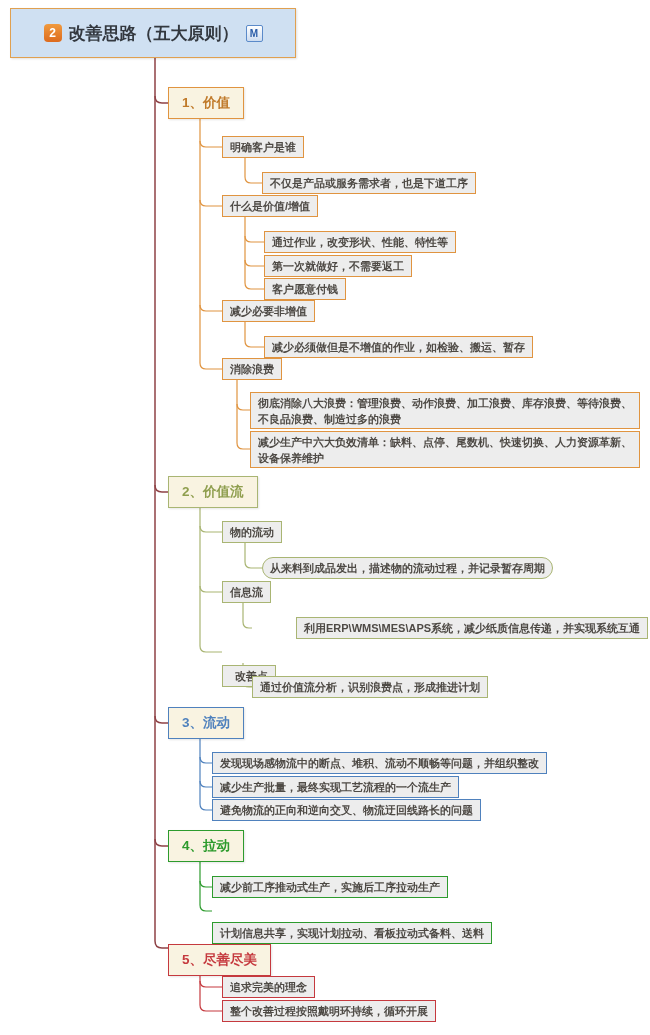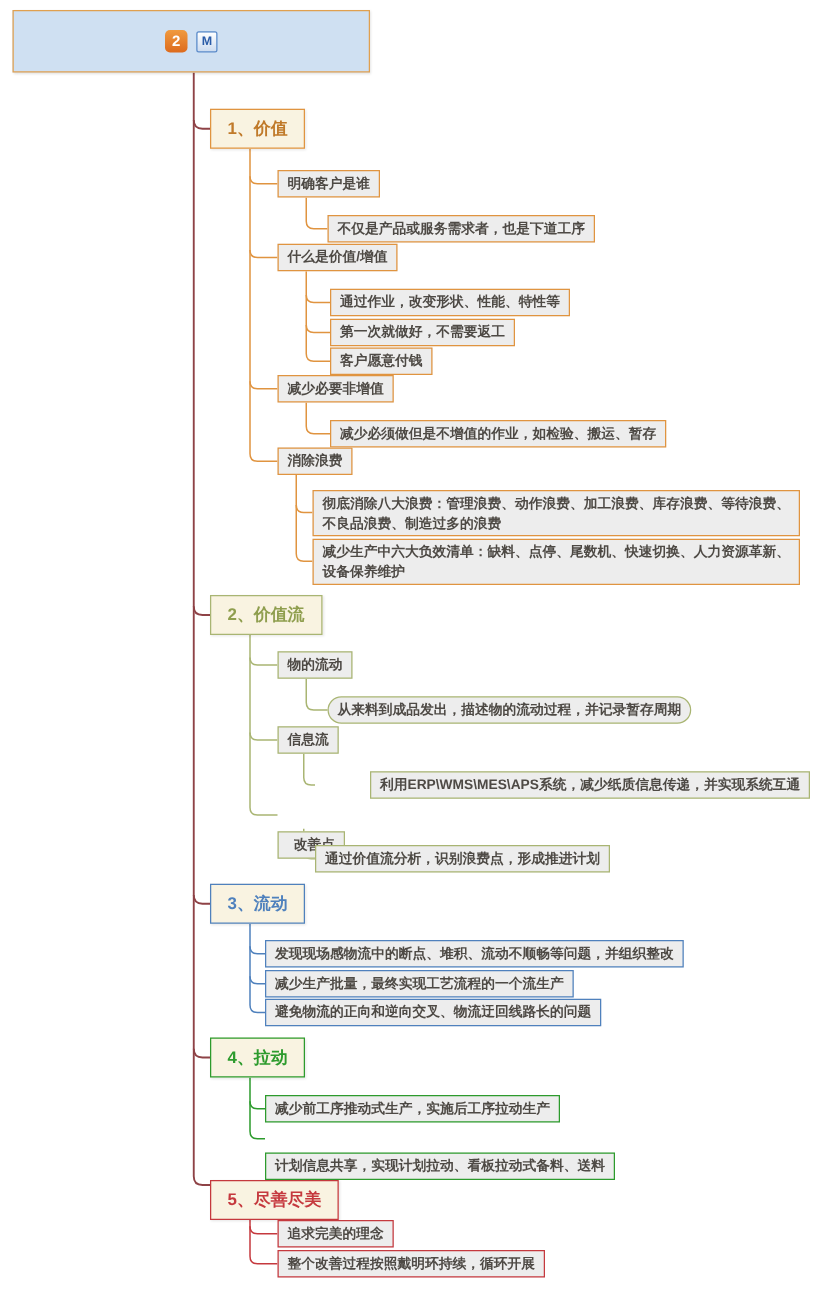--- a/index.html
+++ b/index.html
@@ -97,20 +97,21 @@
   </g>
 
   <g stroke="#c5393e" stroke-width="1.2">
     <path d="M200,964 V1005 Q200,1011 206,1011 H222"></path>
     <path d="M200,981 Q200,987 206,987 H222"></path>
   </g>
 </svg>
 
 <div class="node root">
   <span class="badge2">2</span>
+  <span>改善思路（五大原则）</span>
   <span class="badgeM">M</span>
 </div>
 
 <div class="node topic-main b1" style="left:168px;top:87px;">1、价值</div>
 <div class="node topic-sub b1" style="left:222px;top:136px;">明确客户是谁</div>
 <div class="node topic-leaf b1" style="left:262px;top:172px;">不仅是产品或服务需求者，也是下道工序</div>
 <div class="node topic-sub b1" style="left:222px;top:195px;">什么是价值/增值</div>
 <div class="node topic-leaf b1" style="left:264px;top:231px;">通过作业，改变形状、性能、特性等</div>
 <div class="node topic-leaf b1" style="left:264px;top:255px;">第一次就做好，不需要返工</div>
 <div class="node topic-leaf b1" style="left:264px;top:278px;">客户愿意付钱</div>

